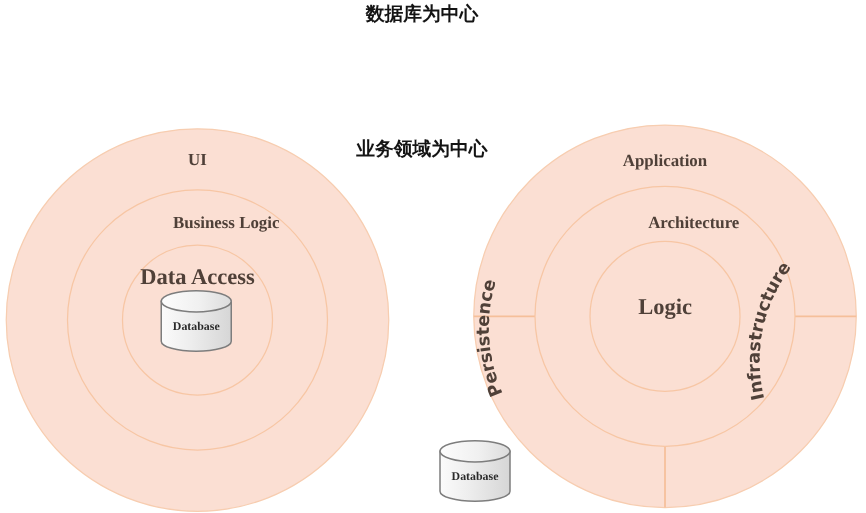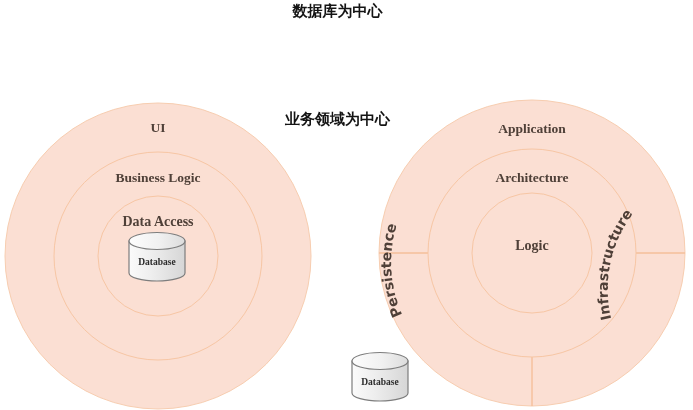--- a/index.html
+++ b/index.html
@@ -61,22 +61,22 @@
   .ring-label {
     position: absolute;
     transform: translate(-50%, -50%);
     font-family: Liberation Serif, serif;
     font-weight: 700;
     color: #4f4038;
     white-space: nowrap;
     text-align: center;
   }
   .lbl-outer { font-size: 13.5px; }
-  .lbl-mid   { font-size: 13.5px; }
-  .lbl-inner { font-size: 14px; }
+  .lbl-mid   { font-size: 13.5px; margin-left: 23px; }
+  .lbl-inner { font-size: 18px; }
 </style>
 </head>
 <body>
 
 <svg id="canvas" viewBox="0 0 693 410">
   <defs>
     <linearGradient id="cylBody" x1="0" y1="0" x2="1" y2="0">
       <stop offset="0%" stop-color="#fbfbfb"></stop>
       <stop offset="40%" stop-color="#eeeeee"></stop>
       <stop offset="100%" stop-color="#d6d6d6"></stop>

